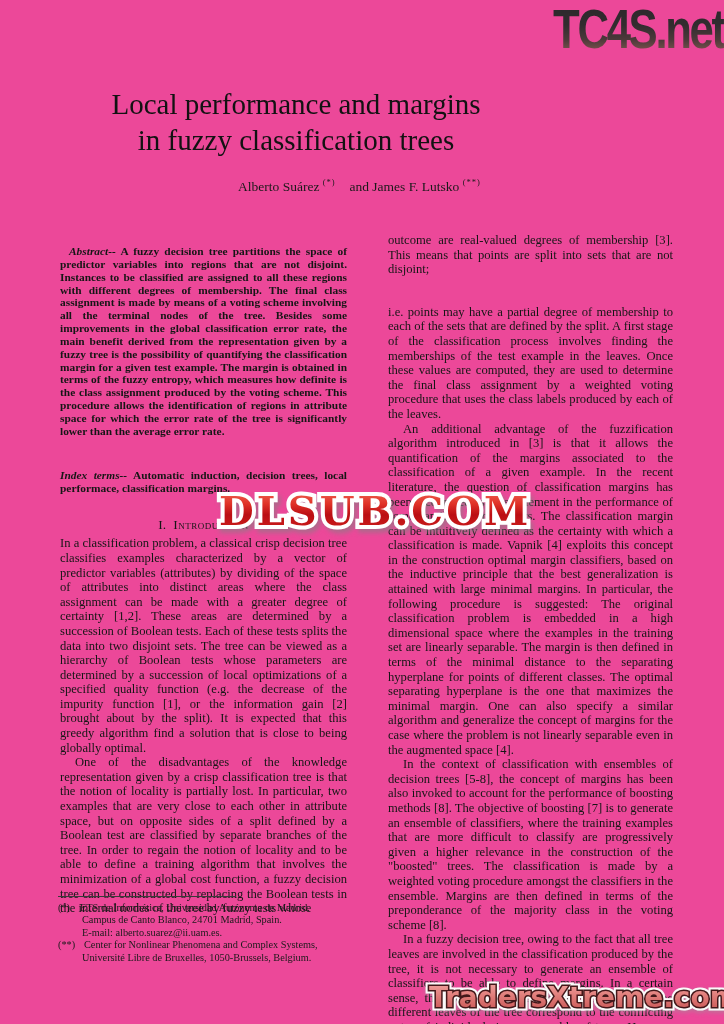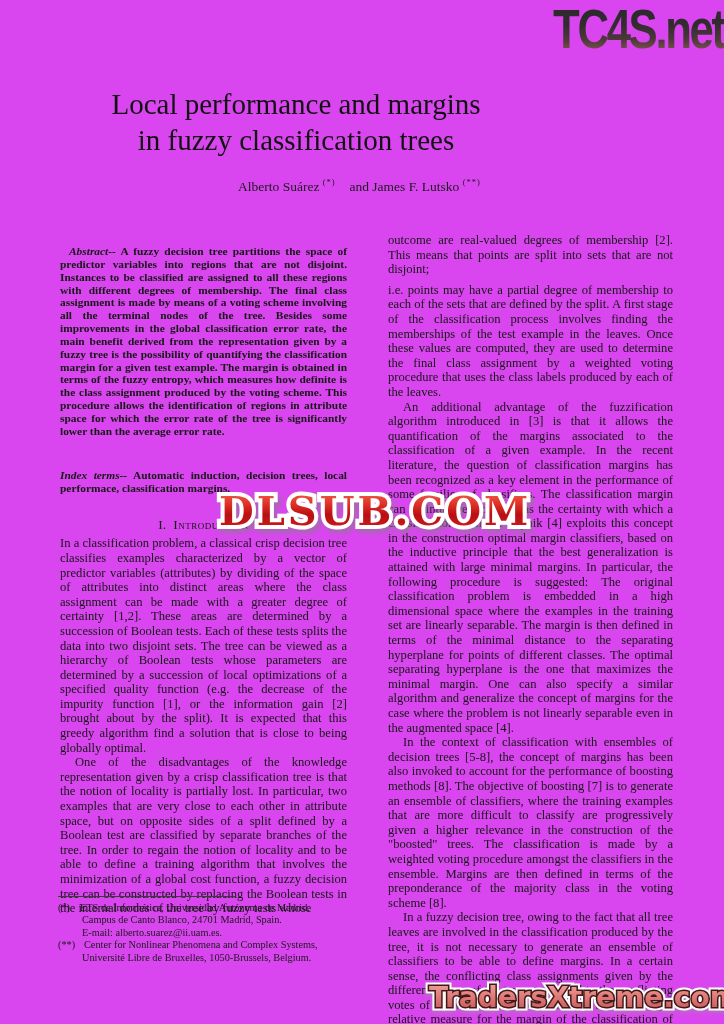--- a/index.html
+++ b/index.html
@@ -1,21 +1,21 @@
 <!DOCTYPE html>
 <html><head>
 <meta charset="utf-8">
 <style>
   html,body{margin:0;padding:0;}
   body{
     width:724px;height:1024px;position:relative;background:#ffffff;
     font-family:"Liberation Serif",serif;color:#161616;
     -webkit-font-smoothing:antialiased;
   }
-  .page{position:absolute;left:0;top:0;width:724px;height:1024px;overflow:hidden;background:#d946ef;}
+  .page{position:absolute;left:0;top:0;width:724px;height:1024px;overflow:hidden;background:#ec4899;}
 
   
   .wm-tc4s{
     position:absolute;top:2px;right:0px;z-index:6;
     font-family:"Liberation Sans",sans-serif;font-weight:700;
     font-size:56px;line-height:0.98;letter-spacing:-3px;white-space:nowrap;
     transform:scaleX(0.78);transform-origin:100% 0;
     background:linear-gradient(180deg,#2c282b 0%,#322c2f 42%,#4c393a 68%,#815450 92%,#8f5c55 100%);
     -webkit-background-clip:text;background-clip:text;color:transparent;
   }
@@ -74,21 +74,21 @@
   .abstract .lbl,.idx .lbl{font-style:italic;}
   .idx{margin-top:31px;text-indent:0;}
 
   .sec-head{margin-top:23px;text-align:center;font-size:13.5px;text-indent:0;}
   .sec-head .num{margin-right:7px;}
   .sc{font-variant:small-caps;letter-spacing:0.5px;}
 
   p.bodyp{margin:0;font-size:12.6px;line-height:14.6px;text-align:justify;}
   p.first{margin-top:3px;}
   p.ind{text-indent:15px;}
-  p.gapped{margin-top:6px;}
+  p.gapped{margin-top:28px;}
 
   
   .footnotes{
     position:absolute;left:58px;top:896px;width:300px;
     font-size:10.3px;line-height:12.4px;color:#1a1a1a;text-align:left;
   }
   .fn-rule{width:178px;border-top:1.2px solid #3a3a3a;margin-bottom:5px;}
   .fn-line{white-space:nowrap;}
   .fn-marker{display:inline-block;min-width:22px;}
   .fn-marker.wide{min-width:26px;}
@@ -135,21 +135,21 @@
     </div>
     <div class="fn-line fn-cont">Campus de Canto Blanco, 24701 Madrid, Spain.</div>
     <div class="fn-line fn-cont">E-mail: alberto.suarez@ii.uam.es.</div>
     <div class="fn-line">
       <span class="fn-marker wide">(**)</span><span>Center for Nonlinear Phenomena and Complex Systems,</span>
     </div>
     <div class="fn-line fn-cont">Université Libre de Bruxelles, 1050-Brussels, Belgium.</div>
   </div>
 
   <div class="col col-right">
-    <p class="bodyp">outcome are real-valued degrees of membership [2]. This means that points are split into sets that are not disjoint;</p>
+    <p class="bodyp">outcome are real-valued degrees of membership [3]. This means that points are split into sets that are not disjoint;</p>
     <p class="bodyp gapped">i.e. points may have a partial degree of membership to each of the sets that are defined by the split. A first stage of the classification process involves finding the memberships of the test example in the leaves. Once these values are computed, they are used to determine the final class assignment by a weighted voting procedure that uses the class labels produced by each of the leaves.</p>
     <p class="bodyp ind">An additional advantage of the fuzzification algorithm introduced in [3] is that it allows the quantification of the margins associated to the classification of a given example. In the recent literature, the question of classification margins has been recognized as a key element in the performance of some families of classifiers. The classification margin can be intuitively defined as the certainty with which a classification is made. Vapnik [4] exploits this concept in the construction optimal margin classifiers, based on the inductive principle that the best generalization is attained with large minimal margins. In particular, the following procedure is suggested: The original classification problem is embedded in a high dimensional space where the examples in the training set are linearly separable. The margin is then defined in terms of the minimal distance to the separating hyperplane for points of different classes. The optimal separating hyperplane is the one that maximizes the minimal margin. One can also specify a similar algorithm and generalize the concept of margins for the case where the problem is not linearly separable even in the augmented space [4].</p>
     <p class="bodyp ind">In the context of classification with ensembles of decision trees [5-8], the concept of margins has been also invoked to account for the performance of boosting methods [8]. The objective of boosting [7] is to generate an ensemble of classifiers, where the training examples that are more difficult to classify are progressively given a higher relevance in the construction of the "boosted" trees. The classification is made by a weighted voting procedure amongst the classifiers in the ensemble. Margins are then defined in terms of the preponderance of the majority class in the voting scheme [8].</p>
     <p class="bodyp ind">In a fuzzy decision tree, owing to the fact that all tree leaves are involved in the classification produced by the tree, it is not necessary to generate an ensemble of classifiers to be able to define margins. In a certain sense, the conflicting class assignments given by the different leaves of the tree correspond to the conflicting votes of individuals in an ensemble of trees. Hence, a relative measure for the margin of the classification of an example can be given in terms of how diffuse its classification is.</p>
   </div>
 
   <div class="wm-dlsub">
     <span class="layer dlsub-stroke">DLSUB.COM</span>
     <span class="layer dlsub-fill">DLSUB.COM</span>
   </div>

